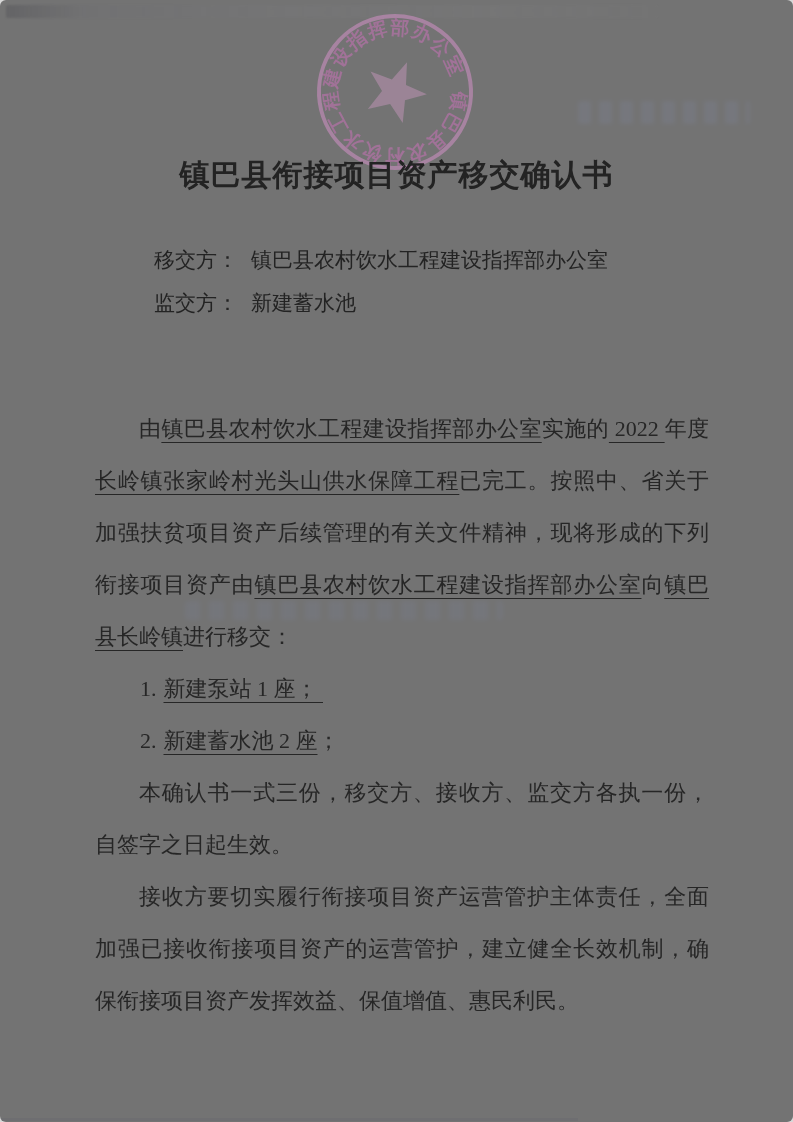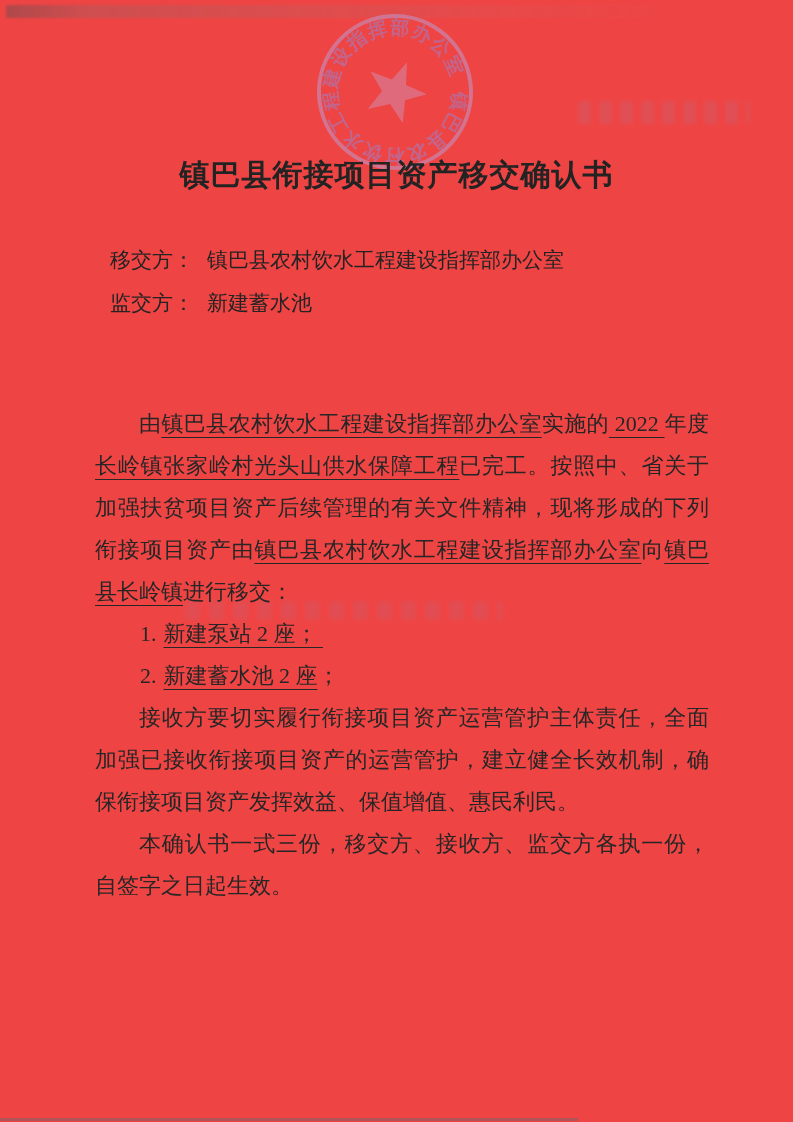--- a/index.html
+++ b/index.html
@@ -1,23 +1,24 @@
 <!DOCTYPE html>
 <html lang="zh"><head>
 <meta charset="utf-8">
 <style>
   html,body{margin:0;padding:0;background:#d9d9d9;}
   .page{
     position:relative;
     width:793px;height:1122px;
     margin:0 auto;
-    background:#ef4444;
+    background:#737373;
     overflow:hidden;
     font-family:"Liberation Serif","DejaVu Serif",serif;
     color:#262626;
+    border-radius:6px;
   }
   
   .scan-top{
     position:absolute;top:5px;left:6px;width:652px;height:13px;
     background:linear-gradient(90deg,
       rgba(80,80,85,.40) 0%, rgba(110,110,115,.25) 12%,
       rgba(130,130,135,.16) 45%, rgba(150,150,155,.08) 75%,
       rgba(160,160,165,.02) 100%);
     filter:blur(1.2px);
     border-radius:2px;
@@ -49,26 +50,26 @@
   }
   
   .title{
     position:absolute;top:155px;left:0;right:0;
     text-align:center;
     font-size:30px;font-weight:700;letter-spacing:1px;color:#232323;
   }
   
   .parties{position:absolute;top:239px;left:110px;}
   .party-row{height:43px;line-height:43px;font-size:21px;color:#232323;}
-  .party-label{display:inline-block;}
+  .party-label{display:inline-block;margin-left:44px;}
   .party-value{margin-left:13px;}
   
   .body{
     position:absolute;top:403px;left:95px;width:614px;
-    font-size:22px;line-height:42px;
+    font-size:22px;line-height:52px;
     text-align:justify;
   }
   .para{margin:0;text-indent:2em;white-space:pre-wrap;}
   .items{margin:0;padding:0;list-style:none;}
   .item{padding-left:45px;white-space:pre-wrap;}
   .item .num{margin-right:7px;}
   .u{
     text-decoration:underline;
     text-underline-offset:6px;
     text-decoration-thickness:1.3px;
@@ -106,20 +107,20 @@
       <span class="party-label">移交方：</span><span class="party-value">镇巴县农村饮水工程建设指挥部办公室</span>
     </div>
     <div class="party-row">
       <span class="party-label">监交方：</span><span class="party-value">新建蓄水池</span>
     </div>
   </div>
 
   <div class="body">
     <p class="para"><span>由</span><span class="u">镇巴县农村饮水工程建设指挥部办公室</span><span>实施的</span><span class="u"> 2022 </span><span>年度</span><span class="u">长岭镇张家岭村光头山供水保障工程</span><span>已完工。按照中、省关于加强扶贫项目资产后续管理的有关文件精神，现将形成的下列衔接项目资产由</span><span class="u">镇巴县农村饮水工程建设指挥部办公室</span><span>向</span><span class="u">镇巴县长岭镇</span><span>进行移交：</span></p>
     <ol class="items">
-      <li class="item"><span class="num">1.</span><span><span class="u">新建泵站 2 座； </span></span></li>
+      <li class="item"><span class="num">1.</span><span><span class="u">新建泵站 1 座； </span></span></li>
       <li class="item"><span class="num">2.</span><span><span class="u">新建蓄水池 2 座</span><span>；</span></span></li>
     </ol>
+    <p class="para">本确认书一式三份，移交方、接收方、监交方各执一份，自签字之日起生效。</p>
     <p class="para">接收方要切实履行衔接项目资产运营管护主体责任，全面加强已接收衔接项目资产的运营管护，建立健全长效机制，确保衔接项目资产发挥效益、保值增值、惠民利民。</p>
-    <p class="para">本确认书一式三份，移交方、接收方、监交方各执一份，自签字之日起生效。</p>
   </div>
 
 </div>
 
 </body></html>

